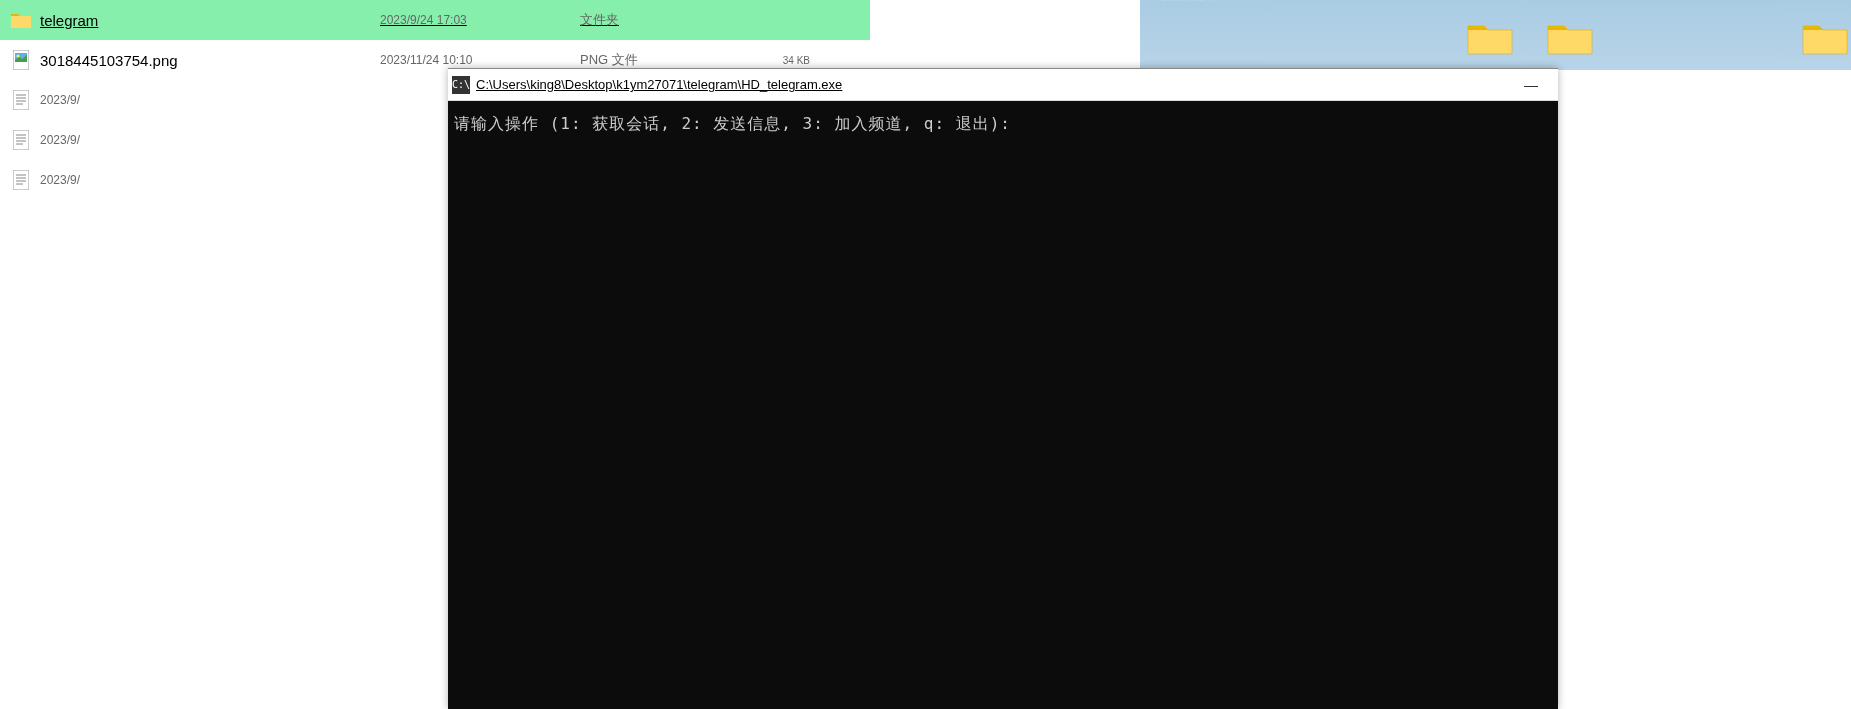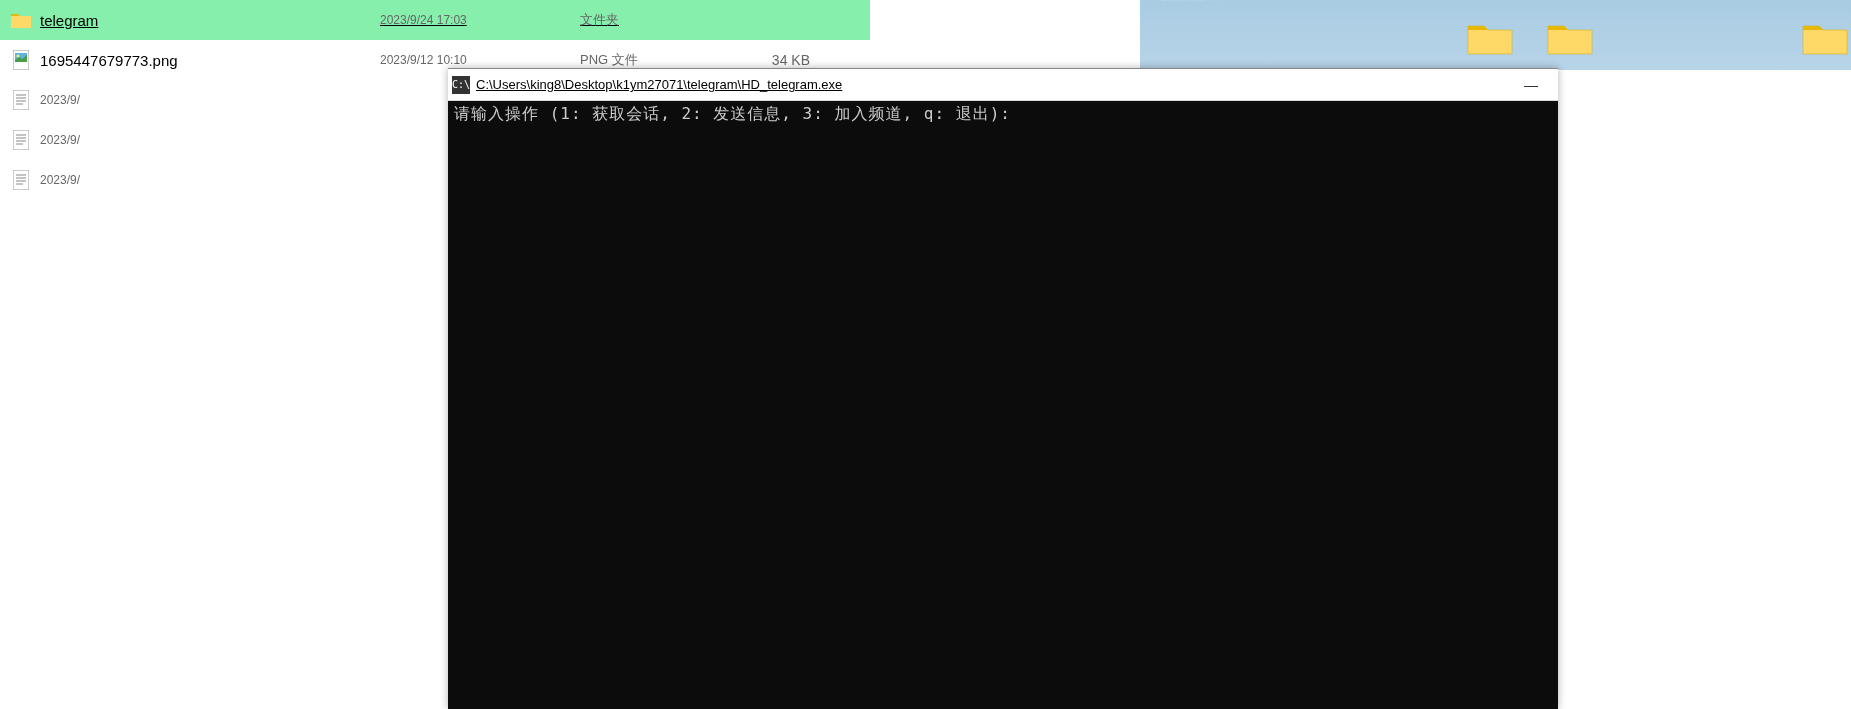--- a/index.html
+++ b/index.html
@@ -56,21 +56,21 @@
       font-size: 12px;
     }
     .file-type {
       width: 130px;
       color: #666;
       font-size: 13px;
     }
     .file-size {
       width: 100px;
       color: #666;
-      font-size: 14px;
+      font-size: 10px;
       text-align: right;
     }
     
     
     .desktop-area {
       position: absolute;
       left: 1140px;
       top: 0;
       width: 711px;
       height: 70px;
@@ -138,21 +138,21 @@
       height: 30px;
       display: flex;
       align-items: center;
       justify-content: center;
       font-size: 14px;
       color: #333;
     }
     .console-body {
       background: #0c0c0c;
       height: calc(100% - 32px);
-      padding: 2px 6px;
+      padding: 12px 6px;
       font-family: "NSimSun", "SimSun", "Consolas", monospace;
       font-size: 16px;
       color: #cccccc;
       line-height: 1.4;
       letter-spacing: 1px;
     }
   </style>
 </head>
 <body>
 
@@ -171,22 +171,22 @@
   </div>
   <div class="file-row">
     <span class="file-icon">
       <svg width="16" height="20" viewBox="0 0 16 20">
           <rect x="0" y="0" width="16" height="20" fill="#fff" stroke="#999"></rect>
           <rect x="2" y="3" width="12" height="9" fill="#5bb3e0"></rect>
           <circle cx="5" cy="6" r="1.5" fill="#fff066"></circle>
           <path d="M2 10 L6 7 L9 9 L14 5 L14 12 L2 12 Z" fill="#4a9b4a"></path>
         </svg>
     </span>
-    <span class="file-name">1695447679773.png</span>
-    <span class="file-date">2023/9/12 10:10</span>
+    <span class="file-name">3018445103754.png</span>
+    <span class="file-date">2023/11/24 10:10</span>
     <span class="file-type">PNG 文件</span>
     <span class="file-size">34 KB</span>
   </div>
   <div class="file-row">
     <span class="file-icon">
       <svg width="16" height="20" viewBox="0 0 16 20">
           <rect x="0" y="0" width="16" height="20" fill="#fff" stroke="#999"></rect>
           <line x1="3" y1="5" x2="13" y2="5" stroke="#888" stroke-width="1"></line>
           <line x1="3" y1="8" x2="13" y2="8" stroke="#888" stroke-width="1"></line>
           <line x1="3" y1="11" x2="13" y2="11" stroke="#888" stroke-width="1"></line>

